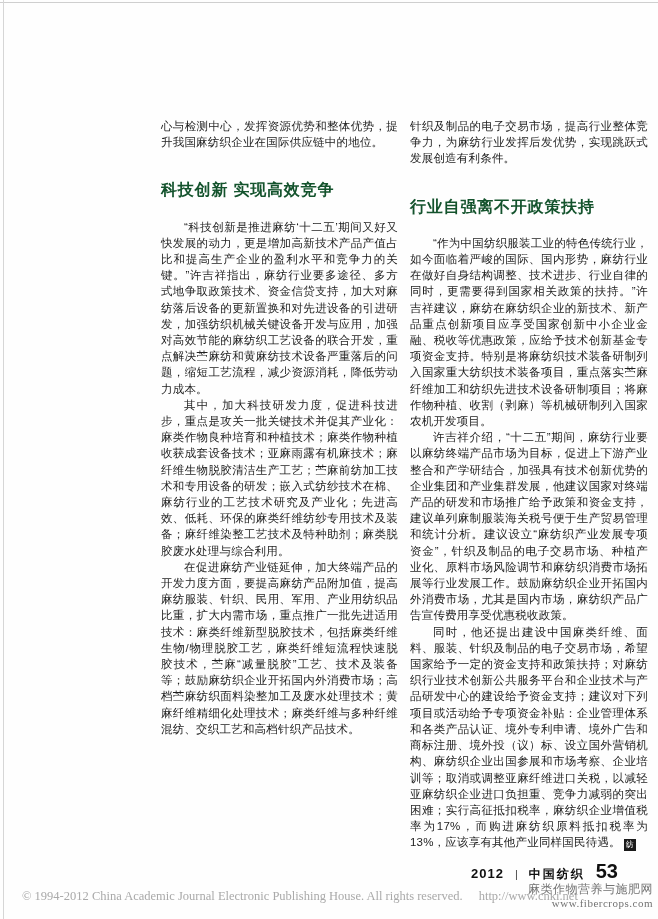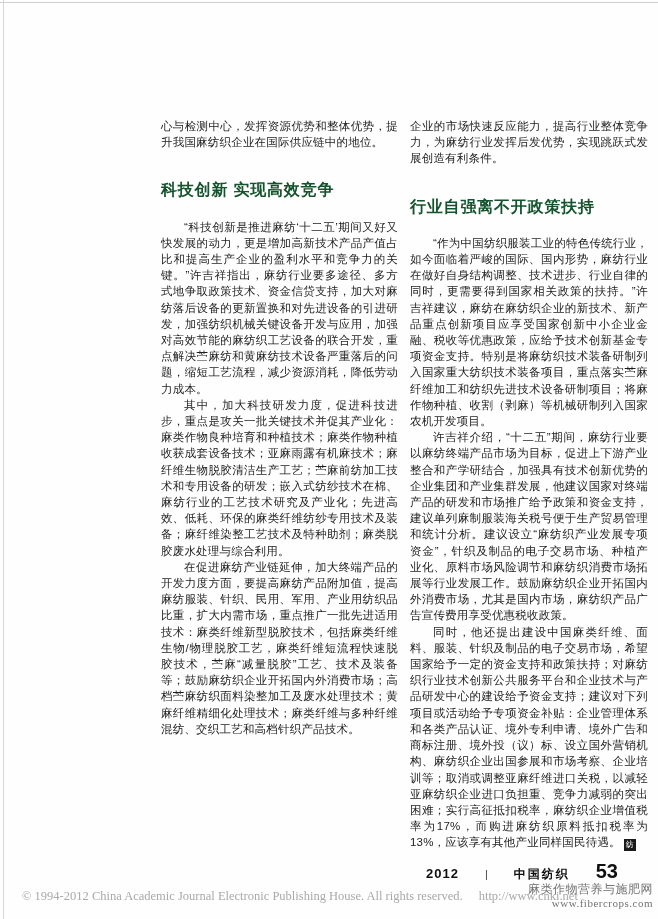--- a/index.html
+++ b/index.html
@@ -36,21 +36,21 @@
     display:inline-block;
     width:12px; height:12px;
     background:#1a1a1a; color:#ffffff;
     font-size:8px; line-height:12px;
     text-align:center; text-indent:0;
     vertical-align:-1px; margin-left:3px;
   }
 
   .footer {
     position:absolute; top:860px; right:40px;
-    display:flex; align-items:baseline; gap:26px;
+    display:flex; align-items:baseline; gap:11px;
     color:#101010; white-space:nowrap;
   }
   .footer .year    { font-size:13px; font-weight:bold; letter-spacing:1px; }
   .footer .sep     { font-size:11px; color:#444; }
   .footer .journal { font-size:12px; font-weight:bold; letter-spacing:2px;font-family:Liberation Serif, serif; }
   .footer .pageno  { font-size:20px; font-weight:bold; }
 
   .copyright {
     position:absolute; left:22px; top:889px;
     font-family:"Liberation Serif","DejaVu Serif",serif;
@@ -75,21 +75,21 @@
 
   <div class="col col-left">
     <p class="cont">心与检测中心，发挥资源优势和整体优势，提升我国麻纺织企业在国际供应链中的地位。</p>
     <h2>科技创新 实现高效竞争</h2>
     <p>“科技创新是推进麻纺‘十二五’期间又好又快发展的动力，更是增加高新技术产品产值占比和提高生产企业的盈利水平和竞争力的关键。”许吉祥指出，麻纺行业要多途径、多方式地争取政策技术、资金信贷支持，加大对麻纺落后设备的更新置换和对先进设备的引进研发，加强纺织机械关键设备开发与应用，加强对高效节能的麻纺织工艺设备的联合开发，重点解决苎麻纺和黄麻纺技术设备严重落后的问题，缩短工艺流程，减少资源消耗，降低劳动力成本。</p>
     <p>其中，加大科技研发力度，促进科技进步，重点是攻关一批关键技术并促其产业化：麻类作物良种培育和种植技术；麻类作物种植收获成套设备技术；亚麻雨露有机麻技术；麻纤维生物脱胶清洁生产工艺；苎麻前纺加工技术和专用设备的研发；嵌入式纺纱技术在棉、麻纺行业的工艺技术研究及产业化；先进高效、低耗、环保的麻类纤维纺纱专用技术及装备；麻纤维染整工艺技术及特种助剂；麻类脱胶废水处理与综合利用。</p>
     <p>在促进麻纺产业链延伸，加大终端产品的开发力度方面，要提高麻纺产品附加值，提高麻纺服装、针织、民用、军用、产业用纺织品比重，扩大内需市场，重点推广一批先进适用技术：麻类纤维新型脱胶技术，包括麻类纤维生物/物理脱胶工艺，麻类纤维短流程快速脱胶技术，苎麻“减量脱胶”工艺、技术及装备等；鼓励麻纺织企业开拓国内外消费市场；高档苎麻纺织面料染整加工及废水处理技术；黄麻纤维精细化处理技术；麻类纤维与多种纤维混纺、交织工艺和高档针织产品技术。</p>
   </div>
 
   <div class="col col-right">
-    <p class="cont">企业的市场快速反应能力，提高行业整体竞争力，为麻纺行业发挥后发优势，实现跳跃式发展创造有利条件。</p>
+    <p class="cont">针织及制品的电子交易市场，提高行业整体竞争力，为麻纺行业发挥后发优势，实现跳跃式发展创造有利条件。</p>
     <h2>行业自强离不开政策扶持</h2>
     <p>“作为中国纺织服装工业的特色传统行业，如今面临着严峻的国际、国内形势，麻纺行业在做好自身结构调整、技术进步、行业自律的同时，更需要得到国家相关政策的扶持。”许吉祥建议，麻纺在麻纺织企业的新技术、新产品重点创新项目应享受国家创新中小企业金融、税收等优惠政策，应给予技术创新基金专项资金支持。特别是将麻纺织技术装备研制列入国家重大纺织技术装备项目，重点落实苎麻纤维加工和纺织先进技术设备研制项目；将麻作物种植、收割（剥麻）等机械研制列入国家农机开发项目。</p>
     <p>许吉祥介绍，“十二五”期间，麻纺行业要以麻纺终端产品市场为目标，促进上下游产业整合和产学研结合，加强具有技术创新优势的企业集团和产业集群发展，他建议国家对终端产品的研发和市场推广给予政策和资金支持，建议单列麻制服装海关税号便于生产贸易管理和统计分析。建议设立“麻纺织产业发展专项资金”，针织及制品的电子交易市场、种植产业化、原料市场风险调节和麻纺织消费市场拓展等行业发展工作。鼓励麻纺织企业开拓国内外消费市场，尤其是国内市场，麻纺织产品广告宣传费用享受优惠税收政策。</p>
     <p><span>同时，他还提出建设中国麻类纤维、面料、服装、针织及制品的电子交易市场，希望国家给予一定的资金支持和政策扶持；对麻纺织行业技术创新公共服务平台和企业技术与产品研发中心的建设给予资金支持；建议对下列项目或活动给予专项资金补贴：企业管理体系和各类产品认证、境外专利申请、境外广告和商标注册、境外投（议）标、设立国外营销机构、麻纺织企业出国参展和市场考察、企业培训等；取消或调整亚麻纤维进口关税，以减轻亚麻纺织企业进口负担重、竞争力减弱的突出困难；实行高征抵扣税率，麻纺织企业增值税率为17%，而购进麻纺织原料抵扣税率为13%，应该享有其他产业同样国民待遇。</span><span class="end-mark">纺</span></p>
   </div>
 
   <div class="footer">
     <span class="year">2012</span>
     <span class="sep">|</span>
     <span class="journal">中国纺织</span>

